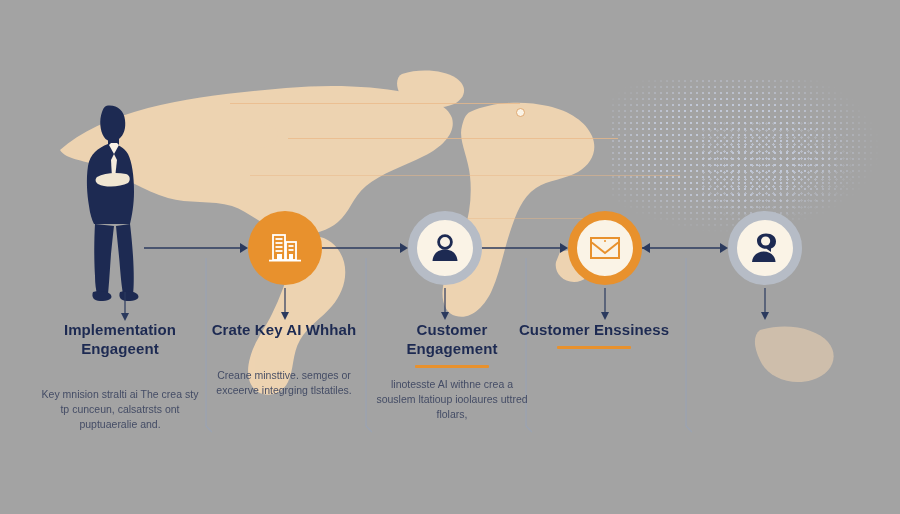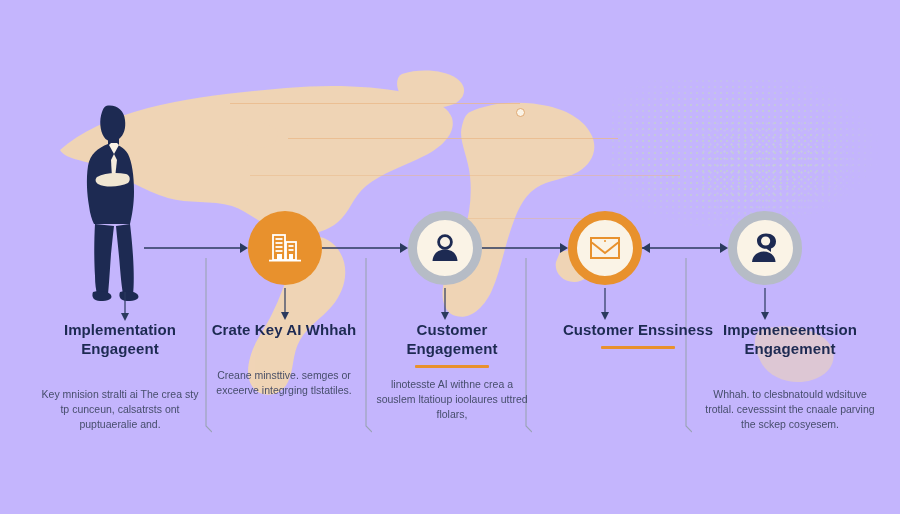--- a/index.html
+++ b/index.html
@@ -2,21 +2,21 @@
 <html><head>
 <meta charset="utf-8">
 <style>
   html,body{margin:0;padding:0;}
   body{
     width:900px;height:514px;overflow:hidden;
     background:#faf3e6;
     font-family:"Liberation Sans", sans-serif;
     position:relative;
   }
-  #stage{position:absolute;inset:0;width:900px;height:514px;overflow:hidden;background:#c4b5fd;}
+  #stage{position:absolute;inset:0;width:900px;height:514px;overflow:hidden;background:#a3a3a3;}
 
   
   .map-layer{position:absolute;inset:0;pointer-events:none;}
   .map-svg{position:absolute;left:0;top:0;width:900px;height:514px;}
   .dot-asia{
     position:absolute;left:610px;top:78px;width:290px;height:170px;
     background-image:radial-gradient(#c3cadb 1.35px, transparent 1.5px);
     background-size:6px 6px;
     -webkit-mask-image:radial-gradient(ellipse 150px 85px at 120px 70px, #000 55%, rgba(0,0,0,.55) 75%, transparent 100%);
             mask-image:radial-gradient(ellipse 150px 85px at 120px 70px, #000 55%, rgba(0,0,0,.55) 75%, transparent 100%);
@@ -63,21 +63,21 @@
   .d0{left:118px;top:292px;height:30px;}
 
   
   .sep{position:absolute;top:258px;width:12px;height:176px;}
 
   
   .col{position:absolute;top:320px;text-align:center;}
   .c0{left:36px;width:168px;}
   .c1{left:206px;width:156px;}
   .c2{left:374px;width:156px;}
-  .c3{left:560px;width:156px;}
+  .c3{left:516px;width:156px;}
   .c4{left:700px;width:180px;}
 
   .col h3{
     margin:0;
     font-size:15px;line-height:19px;font-weight:bold;
     color:#1d2a52;letter-spacing:.1px;
   }
   .underline{width:74px;height:3px;background:#e8912d;margin:7px auto 0;border-radius:1px;}
   .col p{
     margin:29px 0 0;
@@ -269,18 +269,14 @@
     <h3>Customer Engagement</h3>
     <div class="underline"></div>
     <p>linotesste AI withne crea a souslem ltatioup ioolaures uttred flolars,</p>
   </div>
 
   <div class="col c3 has-rule">
     <h3>Customer Enssiness</h3>
     <div class="underline"></div>
   </div>
 
-  <div class="col c4">
-    <h3>Impemeneenttsion Engagement</h3>
-    <p>Whhah. to clesbnatould wdsituve trotlal. cevesssint the cnaale parving the sckep cosyesem.</p>
-  </div>
 
 </div>
 
 </body></html>

